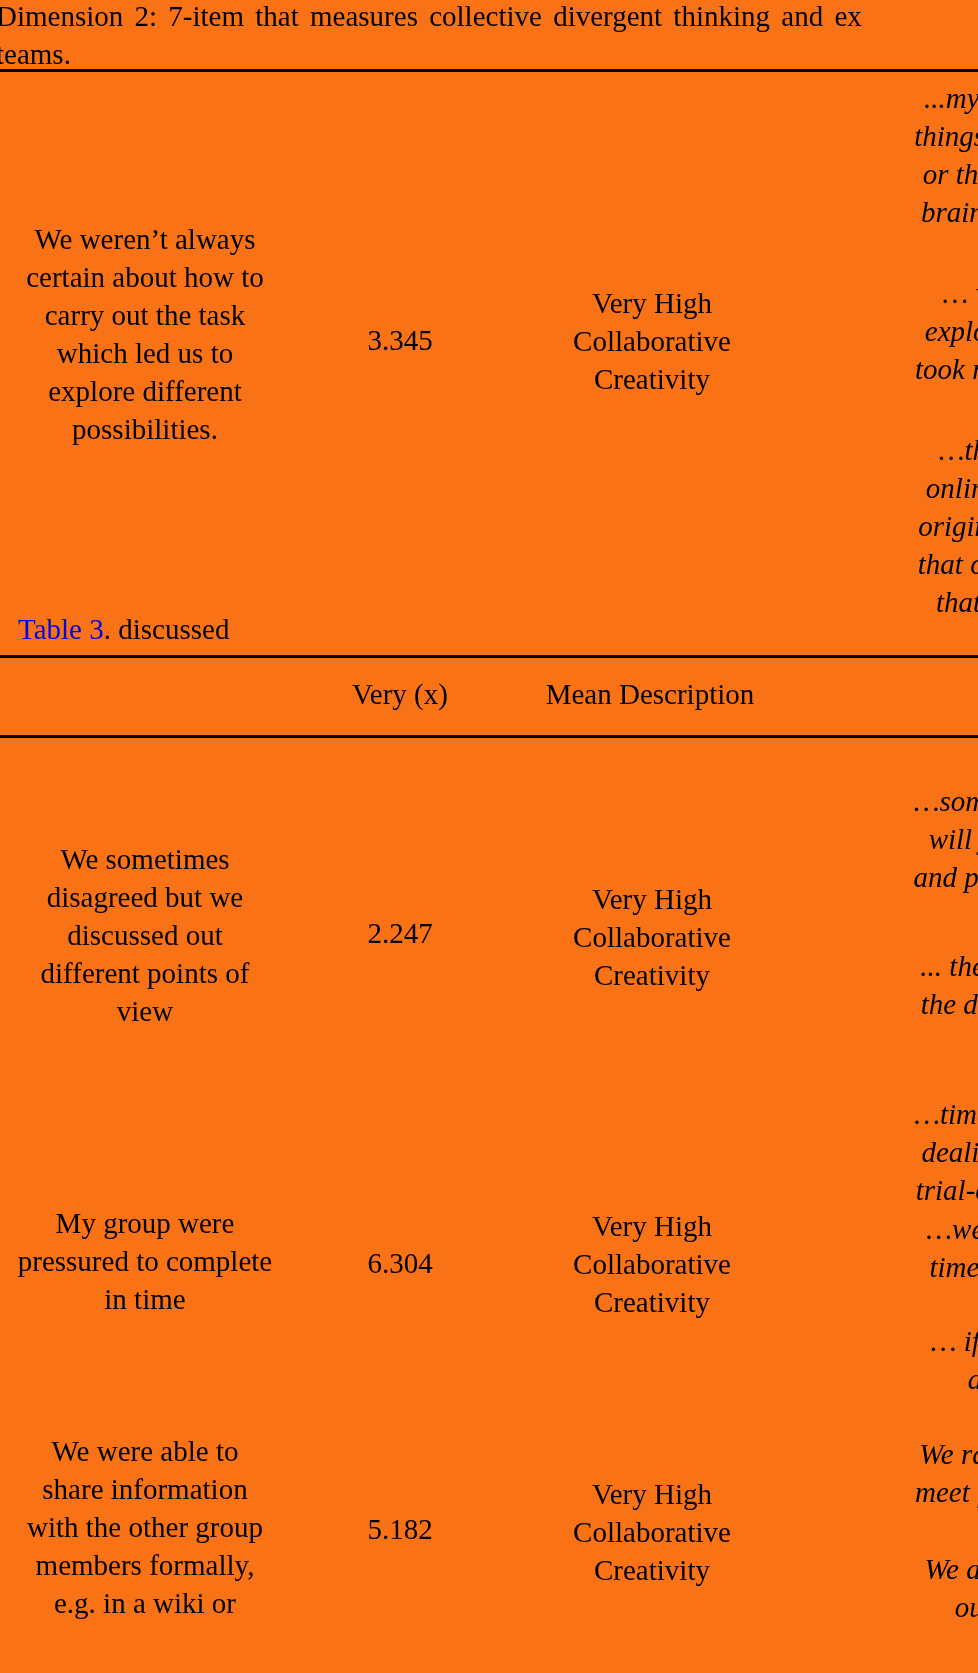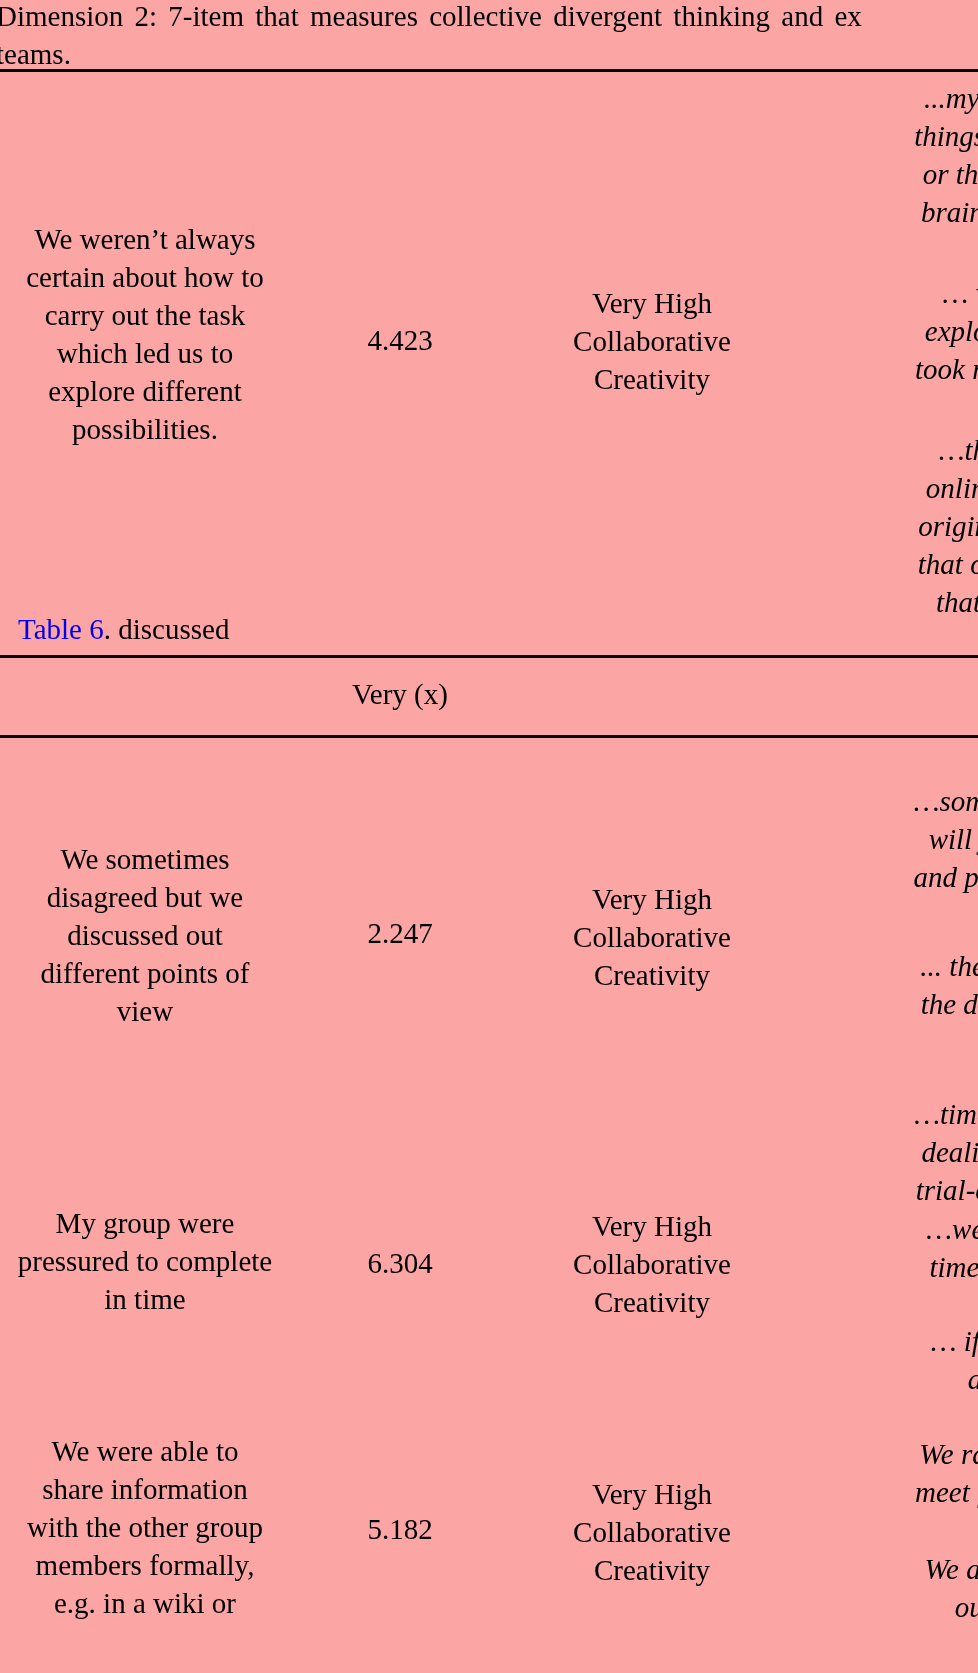--- a/index.html
+++ b/index.html
@@ -1,21 +1,21 @@
 <!DOCTYPE html>
 <html><head>
 <meta charset="utf-8">
 <style>
   html, body { margin: 0; padding: 0; background: #ffffff; }
   .page {
     position: relative;
     width: 978px;
     height: 1673px;
     overflow: hidden;
-    background: #fca5a5;
+    background: #f97316;
     color: #000000;
     font-family: "Liberation Serif", serif;
     font-size: 29px;
     line-height: 38px;
   }
   .rule { position: absolute; left: 0; width: 978px; height: 3px; background: #000000; }
   .intro { position: absolute; left: -4px; top: -3px; width: 1200px; }
   .intro-l1 { white-space: nowrap; word-spacing: 4px; }
   .caption { position: absolute; left: 18px; top: 610px; white-space: nowrap; }
   .link { color: #0000EE; text-decoration: none; cursor: pointer; }
@@ -57,36 +57,37 @@
   <div class="col cx" style="top:274px">
       <div>… we</div>
       <div>explored</div>
       <div>took many</div>
     </div>
   <div class="col cd" style="top:284px">
       <div>Very High</div>
       <div>Collaborative</div>
       <div>Creativity</div>
     </div>
-  <div class="col cm" style="top:321px">4.423</div>
+  <div class="col cm" style="top:321px">3.345</div>
   <div class="col cx" style="top:431px">
       <div>…ther</div>
       <div>online…</div>
       <div>original e</div>
       <div>that our p</div>
       <div>that as</div>
     </div>
 
   <div class="caption">
-    <span class="link">Table 6</span><span>. discussed</span>
+    <span class="link">Table 3</span><span>. discussed</span>
   </div>
 
   <div class="rule" style="top:655px"></div>
 
   <div class="col h2" style="top:675px">Very (x)</div>
+  <div class="col h3" style="top:675px">Mean Description</div>
 
   <div class="rule" style="top:735px"></div>
 
   <div class="col cx" style="top:782px">
       <div>…sometim</div>
       <div>will just</div>
       <div>and patien</div>
     </div>
   <div class="col cq" style="top:840px">
       <div>We sometimes</div>

